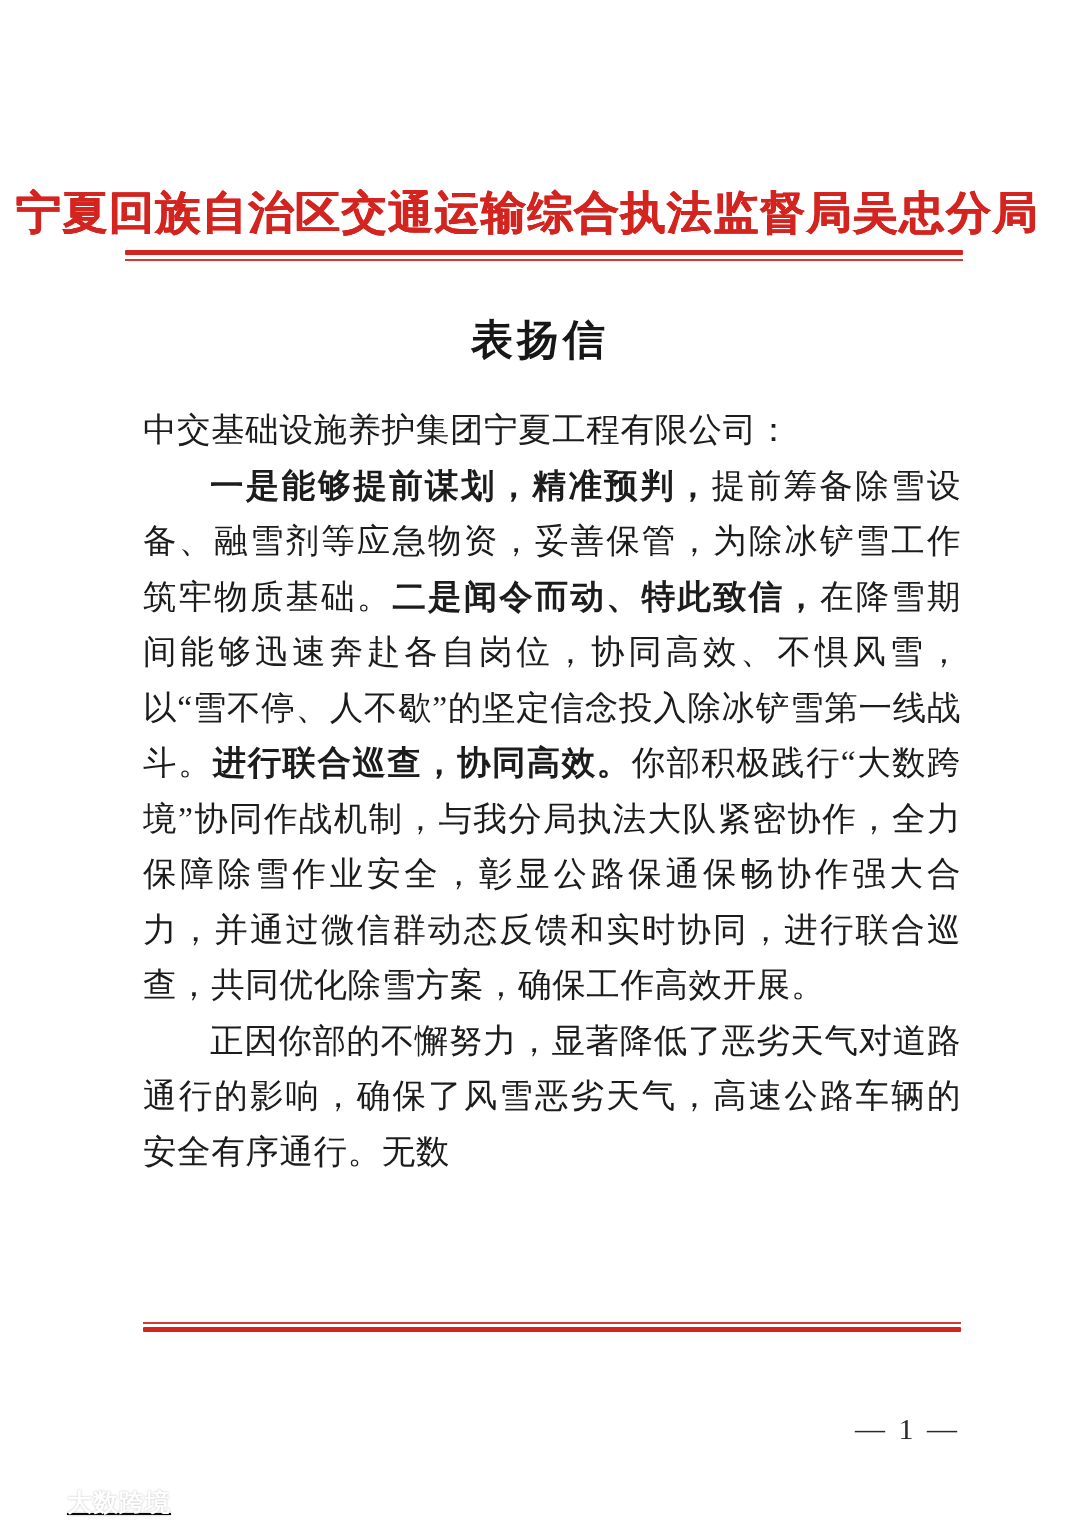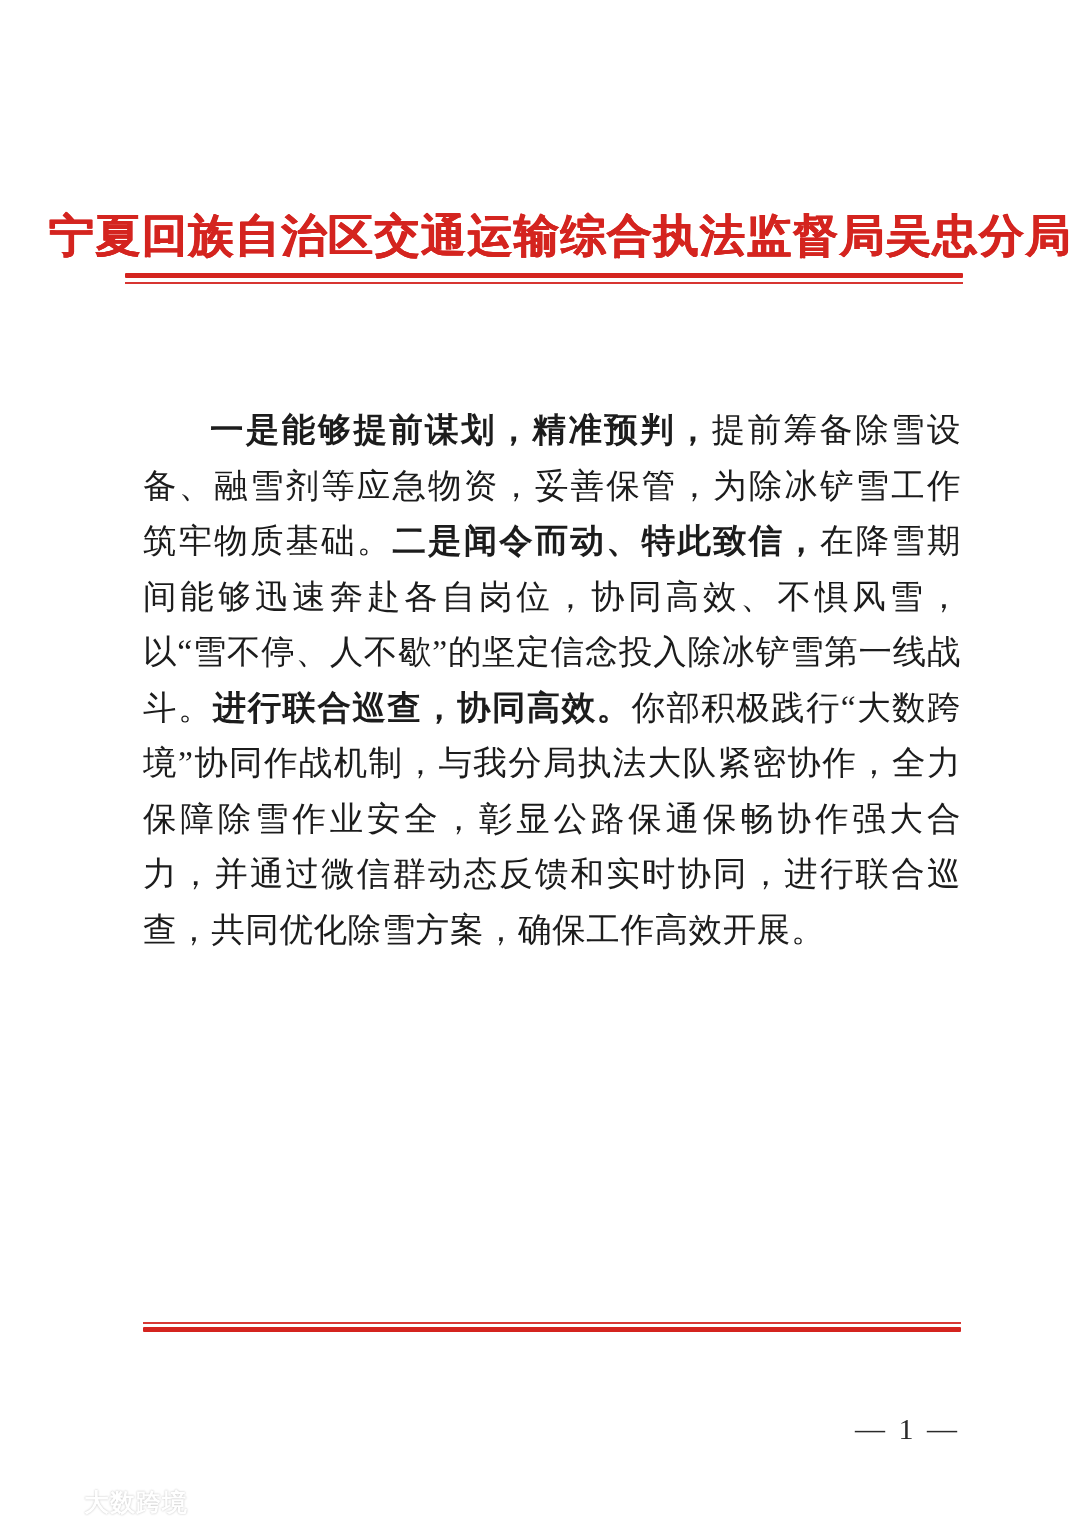--- a/index.html
+++ b/index.html
@@ -15,22 +15,22 @@
     overflow: hidden;
     font-family: "Liberation Serif", "DejaVu Serif", serif;
     box-sizing: border-box;
   }
 
   
   .masthead {
     position: absolute;
     left: 0;
     right: 0;
-    top: 208px;
-    text-align: right;
+    top: 185px;
+    text-align: left;
     margin-left: 8px;
   }
   .masthead-title {
     color: #d4241f;
     font-family: "Liberation Serif", "DejaVu Serif", serif;
     font-weight: 700;
     font-size: 45px;
     letter-spacing: 1.5px;
     line-height: 1.25;
     white-space: nowrap;
@@ -116,22 +116,23 @@
     font-family: "Liberation Serif", "DejaVu Serif", serif;
   }
 
   
   .watermark {
     position: absolute;
     left: 14px;
     bottom: 8px;
     display: flex;
     align-items: center;
-    gap: 24px;
+    gap: 7px;
     opacity: 0.95;
+    text-decoration: underline;
   }
   .watermark .wm-mark {
     width: 46px;
     height: 28px;
     position: relative;
     flex: 0 0 auto;
   }
   .watermark .wm-text {
     font-family: "Liberation Sans", "DejaVu Sans", sans-serif;
     font-weight: 700;
@@ -147,23 +148,26 @@
 <div class="page">
 
   <div class="masthead">
     <div class="masthead-title">宁夏回族自治区交通运输综合执法监督局吴忠分局</div>
     <div class="masthead-rule">
       <div class="thick"></div>
       <div class="thin"></div>
     </div>
   </div>
 
+  <div class="doc-subtitle">表扬信</div>
 
   <div class="body-area">
+    <p class="para salutation">中交基础设施养护集团宁夏工程有限公司：</p>
     <p class="para indent"><span class="b">一是能够提前谋划，精准预判，</span><span>提前筹备除雪设备、融雪剂等应急物资，妥善保管，为除冰铲雪工作筑牢物质基础。</span><span class="b">二是闻令而动、特此致信，</span><span>在降雪期间能够迅速奔赴各自岗位，协同高效、不惧风雪，以“雪不停、人不歇”的坚定信念投入除冰铲雪第一线战斗。</span><span class="b">进行联合巡查，协同高效。</span><span>你部积极践行“大数跨境”协同作战机制，与我分局执法大队紧密协作，全力保障除雪作业安全，彰显公路保通保畅协作强大合力，并通过微信群动态反馈和实时协同，进行联合巡查，共同优化除雪方案，确保工作高效开展。</span></p>
+    <p class="para indent"><span>正因你部的不懈努力，显著降低了恶劣天气对道路通行的影响，确保了风雪恶劣天气，高速公路车辆的安全有序通行。无数</span></p>
   </div>
 
   <div class="footer-rule">
     <div class="thin"></div>
     <div class="thick"></div>
   </div>
 
   <div class="page-number">— 1 —</div>
 
   <div class="watermark">

